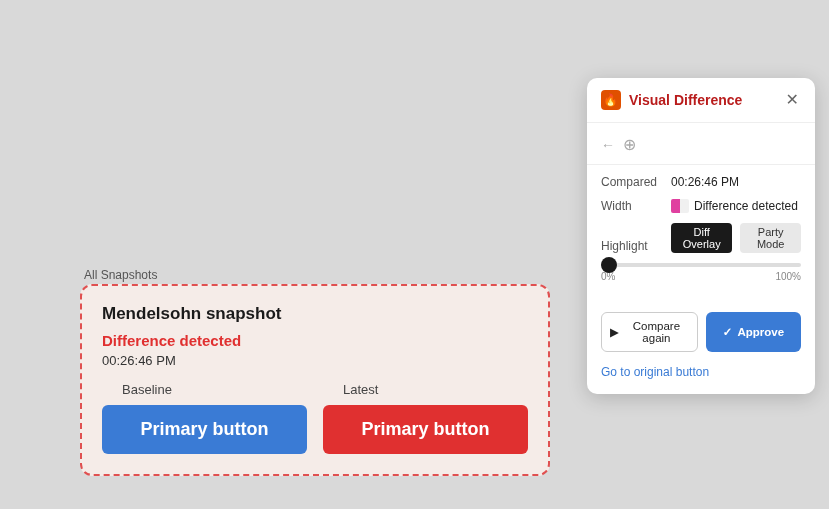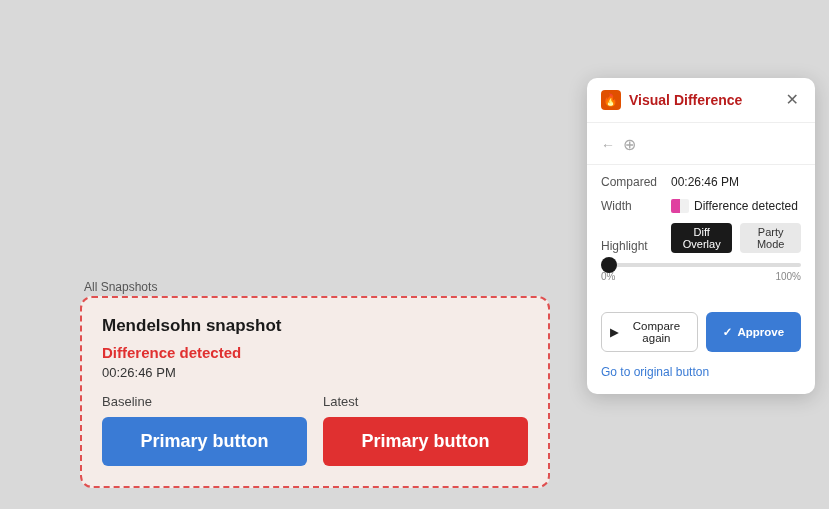--- a/index.html
+++ b/index.html
@@ -8,21 +8,21 @@
       height: 509px;
       background-color: #d9d9d9;
       font-family: -apple-system, BlinkMacSystemFont, 'Segoe UI', Helvetica, Arial, sans-serif;
       position: relative;
       overflow: hidden;
     }
 
     
     .canvas-area {
       position: absolute;
-      top: 16px; left: 0;
+      top: 4px; left: 0;
       width: 560px;
       height: 451px;
       background-color: #d9d9d9;
     }
 
     .all-snapshots-label {
       position: absolute;
       top: 264px;
       left: 84px;
       font-size: 12px;
@@ -70,20 +70,21 @@
       display: flex;
       flex-direction: column;
       align-items: flex-start;
       gap: 8px;
       flex: 1;
     }
 
     .col-label {
       font-size: 13px;
       color: #444;
+      margin-left: 20px;
     }
 
     .btn-baseline {
       width: 100%;
       padding: 14px 0;
       background-color: #3a7bd5;
       color: #fff;
       font-size: 18px;
       font-weight: 700;
       border: none;

